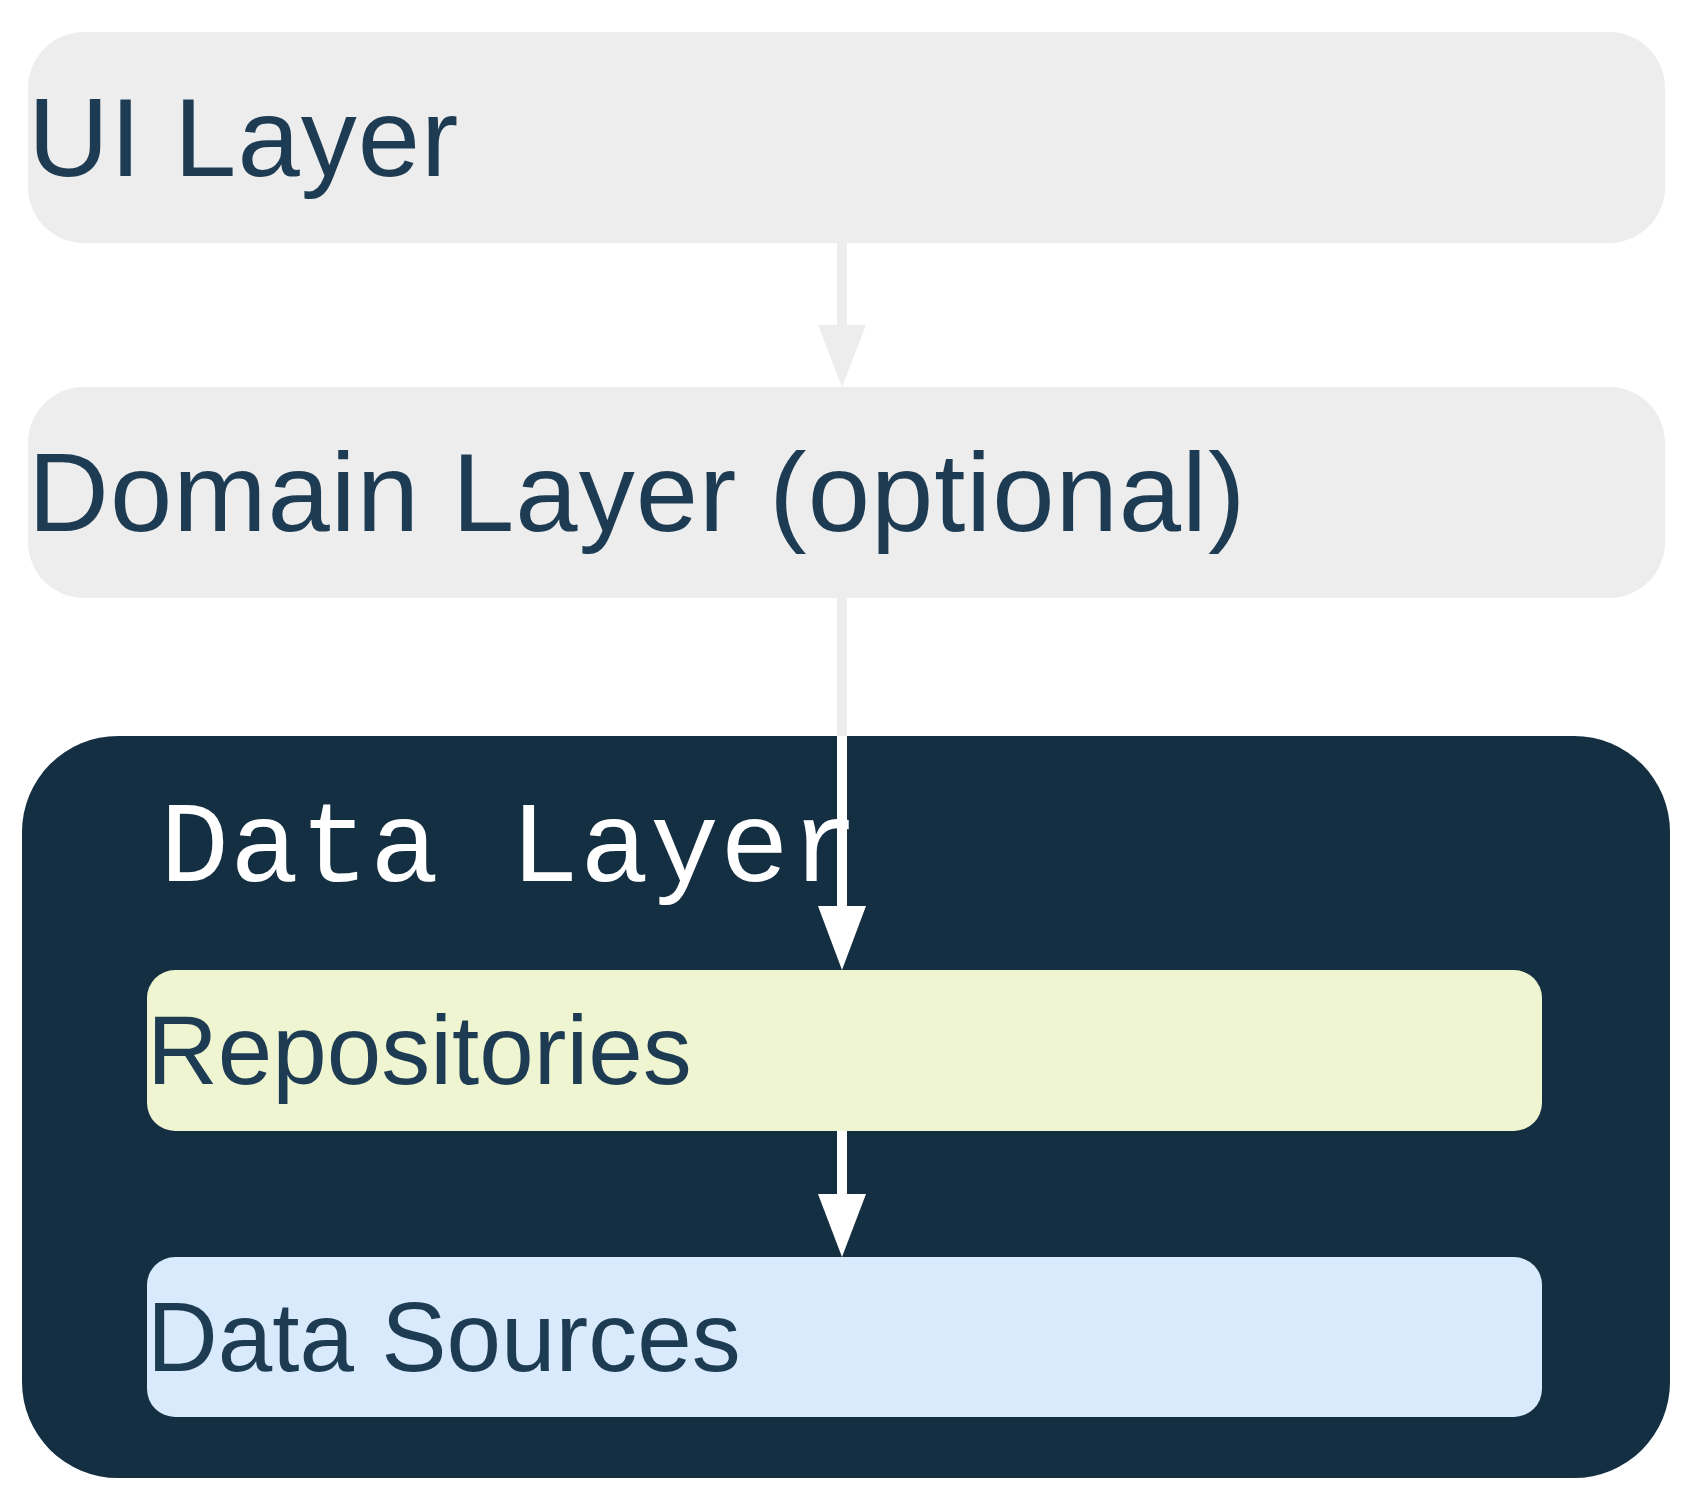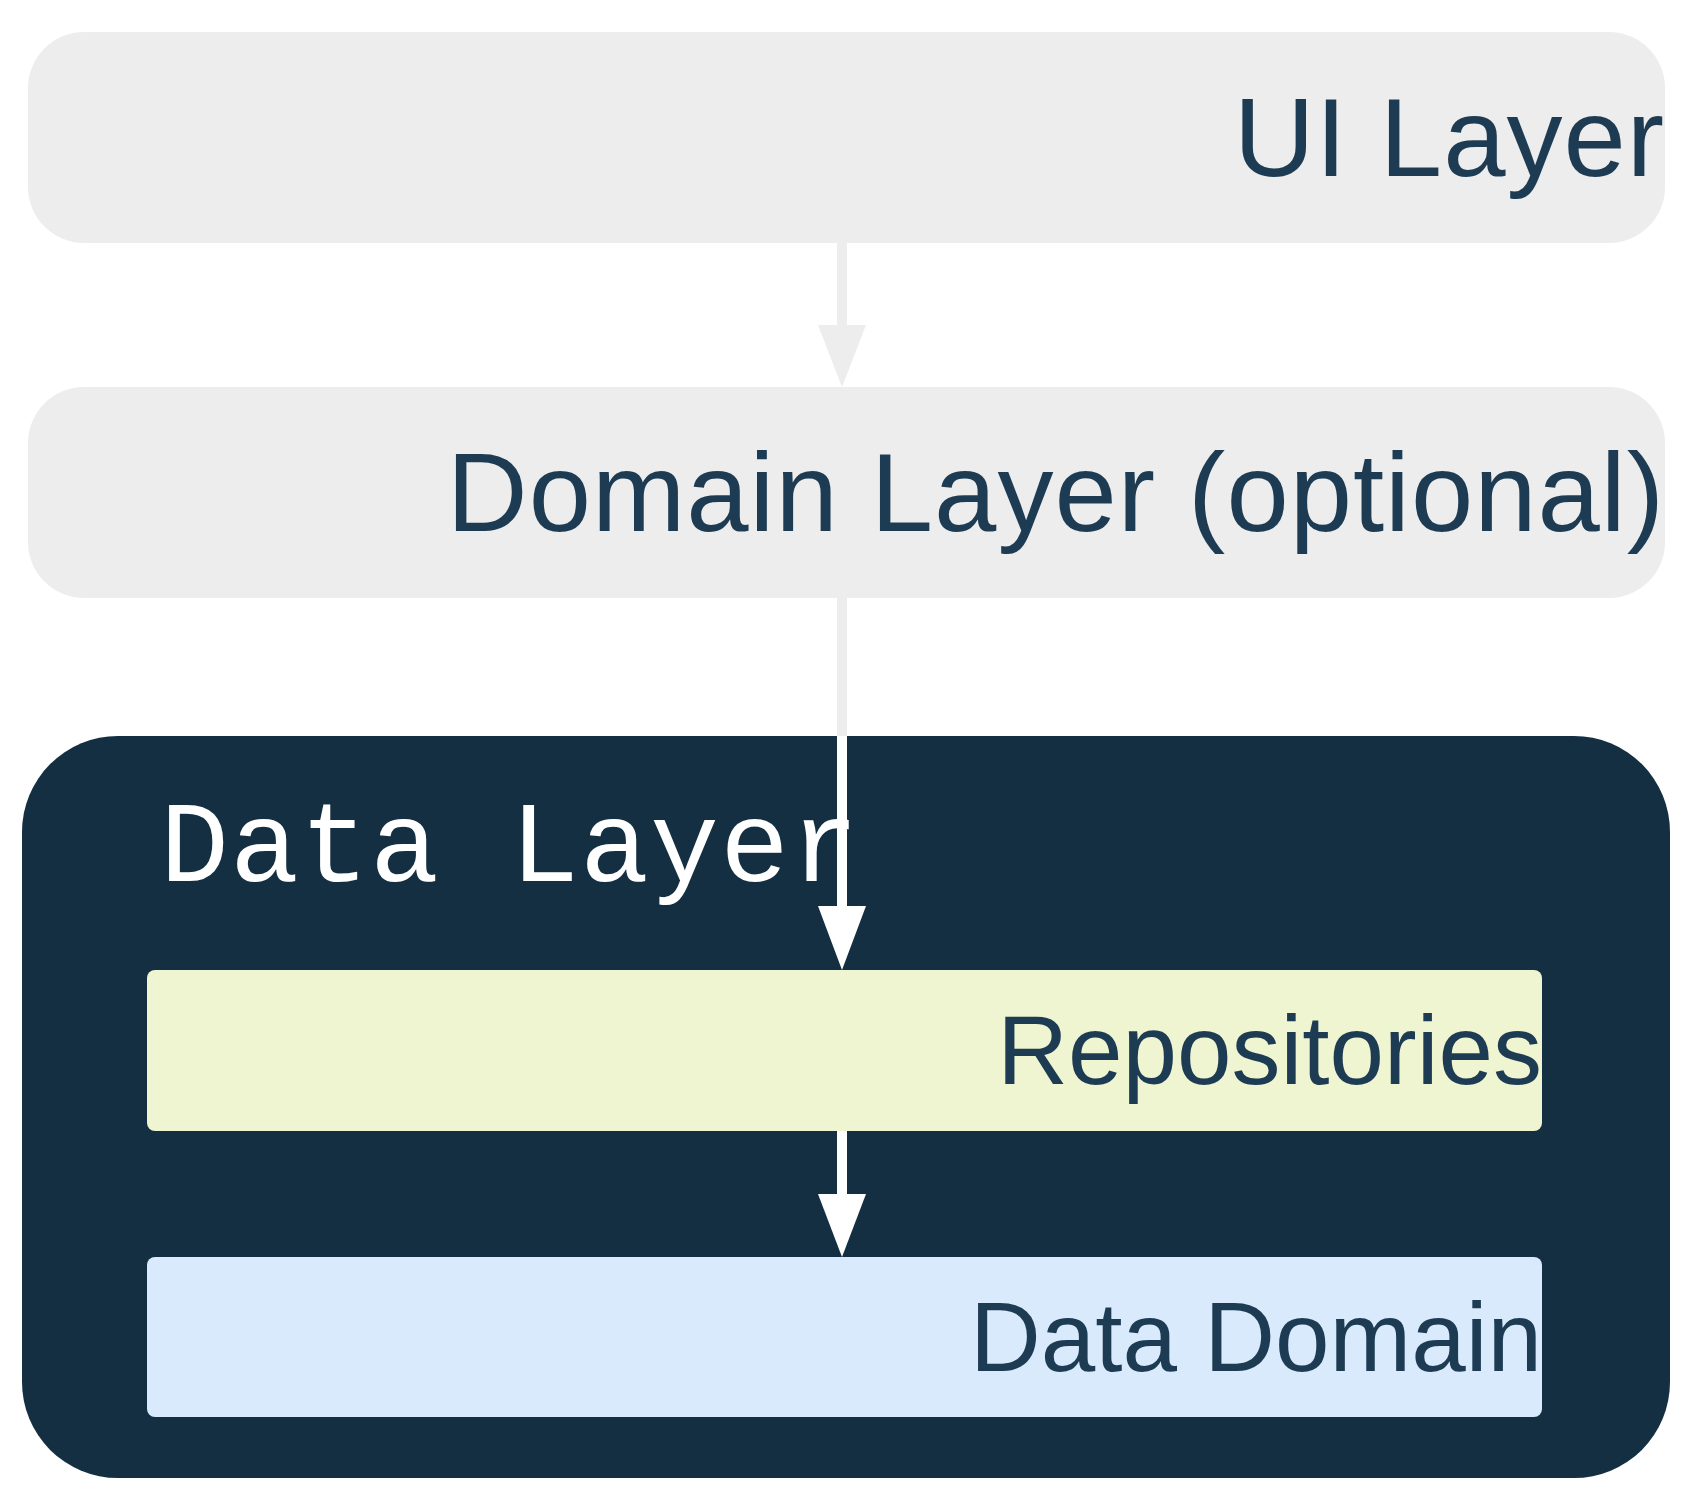--- a/index.html
+++ b/index.html
@@ -5,21 +5,21 @@
   html,body{margin:0;padding:0;background:#ffffff;}
   .canvas{
     position:relative;
     width:1693px;height:1511px;
     background:#ffffff;
     font-family:"Liberation Sans", sans-serif;
     overflow:hidden;
   }
   .box{
     position:absolute;
-    display:flex;align-items:center;justify-content:flex-end;
+    display:flex;align-items:center;justify-content:flex-start;
     box-sizing:border-box;
   }
   .light-box{
     background:#ededed;
     border-radius:56px;
     color:#1d3b52;
     font-size:112px;
     letter-spacing:1px;
   }
   .box-ui{left:28px;top:32px;width:1637px;height:211px;}
@@ -30,21 +30,21 @@
     background:#142f42;
     border-radius:96px;
   }
   .dark-box-title{
     position:absolute;
     left:160px;top:770px;height:160px;
     display:flex;align-items:center;
     color:#ffffff;font-size:115px;letter-spacing:1px;font-family:Liberation Mono, monospace;
   }
   .inner-box{
-    border-radius:8px;
+    border-radius:28px;
     color:#1d3b52;
     font-size:98px;
   }
   .box-repositories{left:147px;top:970px;width:1395px;height:161px;background:#eff5d1;}
   .box-datasources{left:147px;top:1257px;width:1395px;height:160px;background:#d9eafc;}
   .stem{position:absolute;width:10px;left:837px;}
   .stem-1{top:243px;height:84px;background:#ededed;}
   .stem-2{
     top:598px;height:310px;
     background:linear-gradient(to bottom,#ededed 0%,#ededed 44.5%,#ffffff 44.5%,#ffffff 100%);
@@ -85,16 +85,16 @@
   <div class="arrowhead head-2"></div>
 
   <div class="box inner-box box-repositories">
     <span>Repositories</span>
   </div>
 
   <div class="stem stem-3"></div>
   <div class="arrowhead head-3"></div>
 
   <div class="box inner-box box-datasources">
-    <span>Data Domain</span>
+    <span>Data Sources</span>
   </div>
 
 </div>
 
 </body></html>

